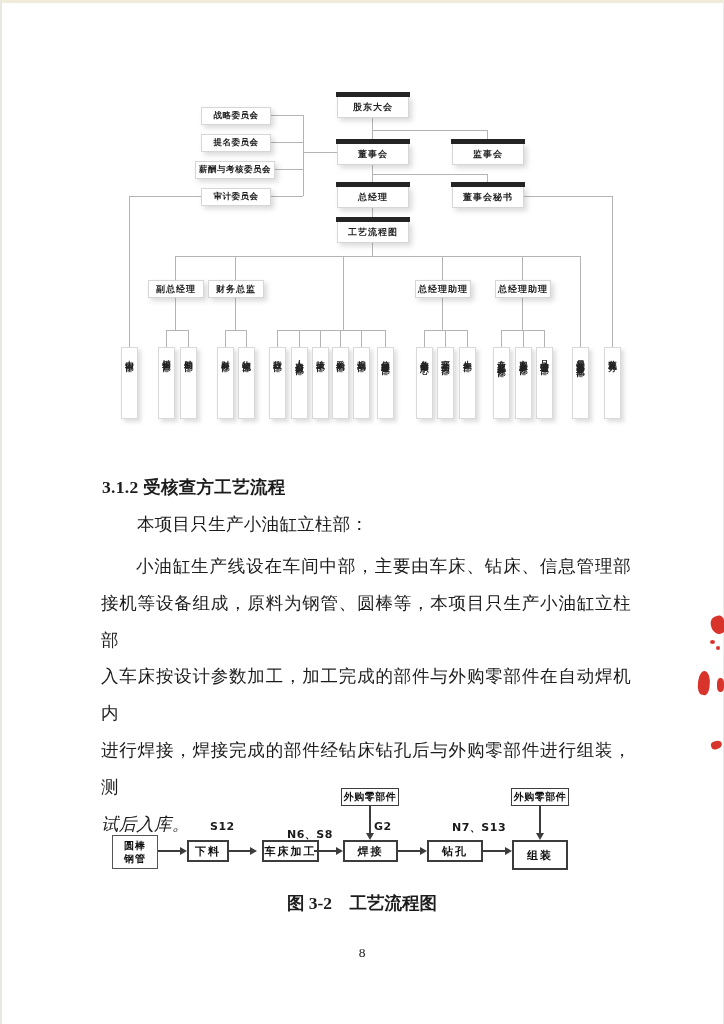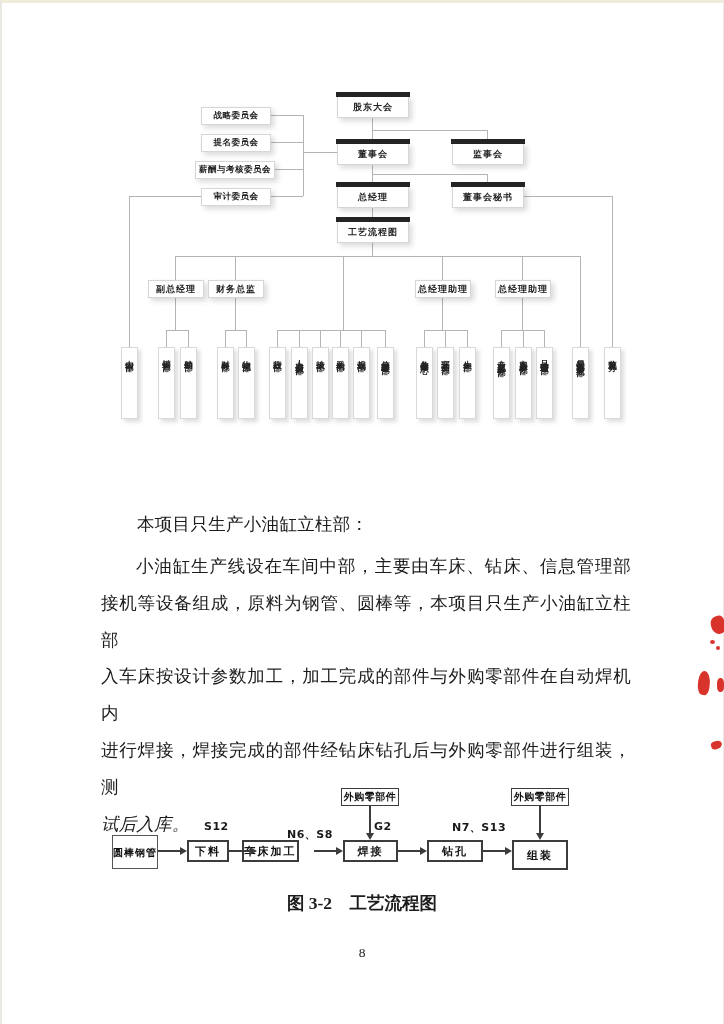--- a/index.html
+++ b/index.html
@@ -30,21 +30,21 @@
   .p-body{position:absolute;left:101px;width:530px;font-size:17.5px;line-height:36.8px;letter-spacing:.2px;}
   .p-body .ln{text-align:justify;text-align-last:justify;}
   .p-body .ln.first{text-indent:2em;}
   .p-body .ln.last{text-align-last:left;font-style:italic;}
 
   
   .fb{position:absolute;background:#fff;border:2px solid #3c3c3c;display:flex;align-items:center;
       justify-content:center;font:bold 11px "Liberation Sans",sans-serif;color:#111;
       letter-spacing:2px;box-sizing:border-box;white-space:nowrap;}
   .fb.ext{font-size:10px;letter-spacing:.5px;border-width:1.5px;}
-  .fb.mat{font-size:10px;line-height:13px;letter-spacing:1px;border:1.5px solid #555;}
+  .fb.mat{flex-direction:column;font-size:10px;line-height:13px;letter-spacing:1px;border:1.5px solid #555;}
   .fline-h{position:absolute;height:1.5px;background:#3c3c3c;}
   .fline-v{position:absolute;width:1.5px;background:#3c3c3c;}
   .tr{position:absolute;width:0;height:0;border-top:4px solid transparent;
       border-bottom:4px solid transparent;border-left:7px solid #3c3c3c;}
   .td{position:absolute;width:0;height:0;border-left:4px solid transparent;
       border-right:4px solid transparent;border-top:7px solid #3c3c3c;}
   .flabel{position:absolute;font:bold 11px "DejaVu Sans",sans-serif;color:#1a1a1a;letter-spacing:.5px;white-space:nowrap;}
 
   .pageno{position:absolute;left:0;width:724px;text-align:center;font-size:13.5px;}
 
@@ -150,58 +150,59 @@
     <div class="dept" style="left:437px">安环动力部</div>
     <div class="dept" style="left:459px">生产部</div>
     <div class="dept" style="left:493px">专业化服务部</div>
     <div class="dept" style="left:515px">客户服务部</div>
     <div class="dept" style="left:536px">品质管理部</div>
     <div class="dept" style="left:572px">易锻备事业部</div>
     <div class="dept" style="left:604px">董秘办</div>
   </div>
 
   
+  <div class="hd" style="top:475px">3.1.2 受核查方工艺流程</div>
   <div class="p-intro" style="top:512px">本项目只生产小油缸立柱部：</div>
 
   <div class="p-body" style="top:548px">
     <div class="ln first">小油缸生产线设在车间中部，主要由车床、钻床、信息管理部</div>
     <div class="ln">接机等设备组成，原料为钢管、圆棒等，本项目只生产小油缸立柱部</div>
     <div class="ln">入车床按设计参数加工，加工完成的部件与外购零部件在自动焊机内</div>
     <div class="ln">进行焊接，焊接完成的部件经钻床钻孔后与外购零部件进行组装，测</div>
     <div class="ln last">试后入库。</div>
   </div>
 
   
   <div>
     <div class="fb mat" style="left:112px;top:835px;width:46px;height:34px">
       <span>圆棒</span>
       <span>钢管</span>
     </div>
     <div class="fb" style="left:187px;top:840px;width:42px;height:22px">下料</div>
-    <div class="fb" style="left:242px;top:840px;width:57px;height:22px">车床加工</div>
+    <div class="fb" style="left:262px;top:840px;width:57px;height:22px">车床加工</div>
     <div class="fb" style="left:343px;top:840px;width:55px;height:22px">焊接</div>
     <div class="fb" style="left:427px;top:840px;width:56px;height:22px">钻孔</div>
     <div class="fb" style="left:512px;top:840px;width:56px;height:30px">组装</div>
 
     <div class="fb ext" style="left:341px;top:788px;width:58px;height:18px">外购零部件</div>
     <div class="fb ext" style="left:511px;top:788px;width:58px;height:18px">外购零部件</div>
 
     
     <span>
       <i class="fline-h" style="left:158px;top:850px;width:23px"></i><i class="tr" style="left:180px;top:847px"></i>
       <i class="fline-h" style="left:229px;top:850px;width:22px"></i><i class="tr" style="left:250px;top:847px"></i>
       <i class="fline-h" style="left:314px;top:850px;width:23px"></i><i class="tr" style="left:336px;top:847px"></i>
       <i class="fline-h" style="left:398px;top:850px;width:23px"></i><i class="tr" style="left:420px;top:847px"></i>
       <i class="fline-h" style="left:483px;top:850px;width:23px"></i><i class="tr" style="left:505px;top:847px"></i>
       <i class="fline-v" style="left:369px;top:806px;height:28px"></i><i class="td" style="left:366px;top:833px"></i>
       <i class="fline-v" style="left:539px;top:806px;height:28px"></i><i class="td" style="left:536px;top:833px"></i>
     </span>
 
     
-    <div class="flabel" style="left:204px;top:820px">S12</div>
+    <div class="flabel" style="left:210px;top:820px">S12</div>
     <div class="flabel" style="left:287px;top:827px">N6、S8</div>
     <div class="flabel" style="left:374px;top:820px">G2</div>
     <div class="flabel" style="left:452px;top:820px">N7、S13</div>
   </div>
 
   <div class="cap" style="top:891px">图 3-2　工艺流程图</div>
   <div class="pageno" style="top:945px">8</div>
 
   
   <span>

